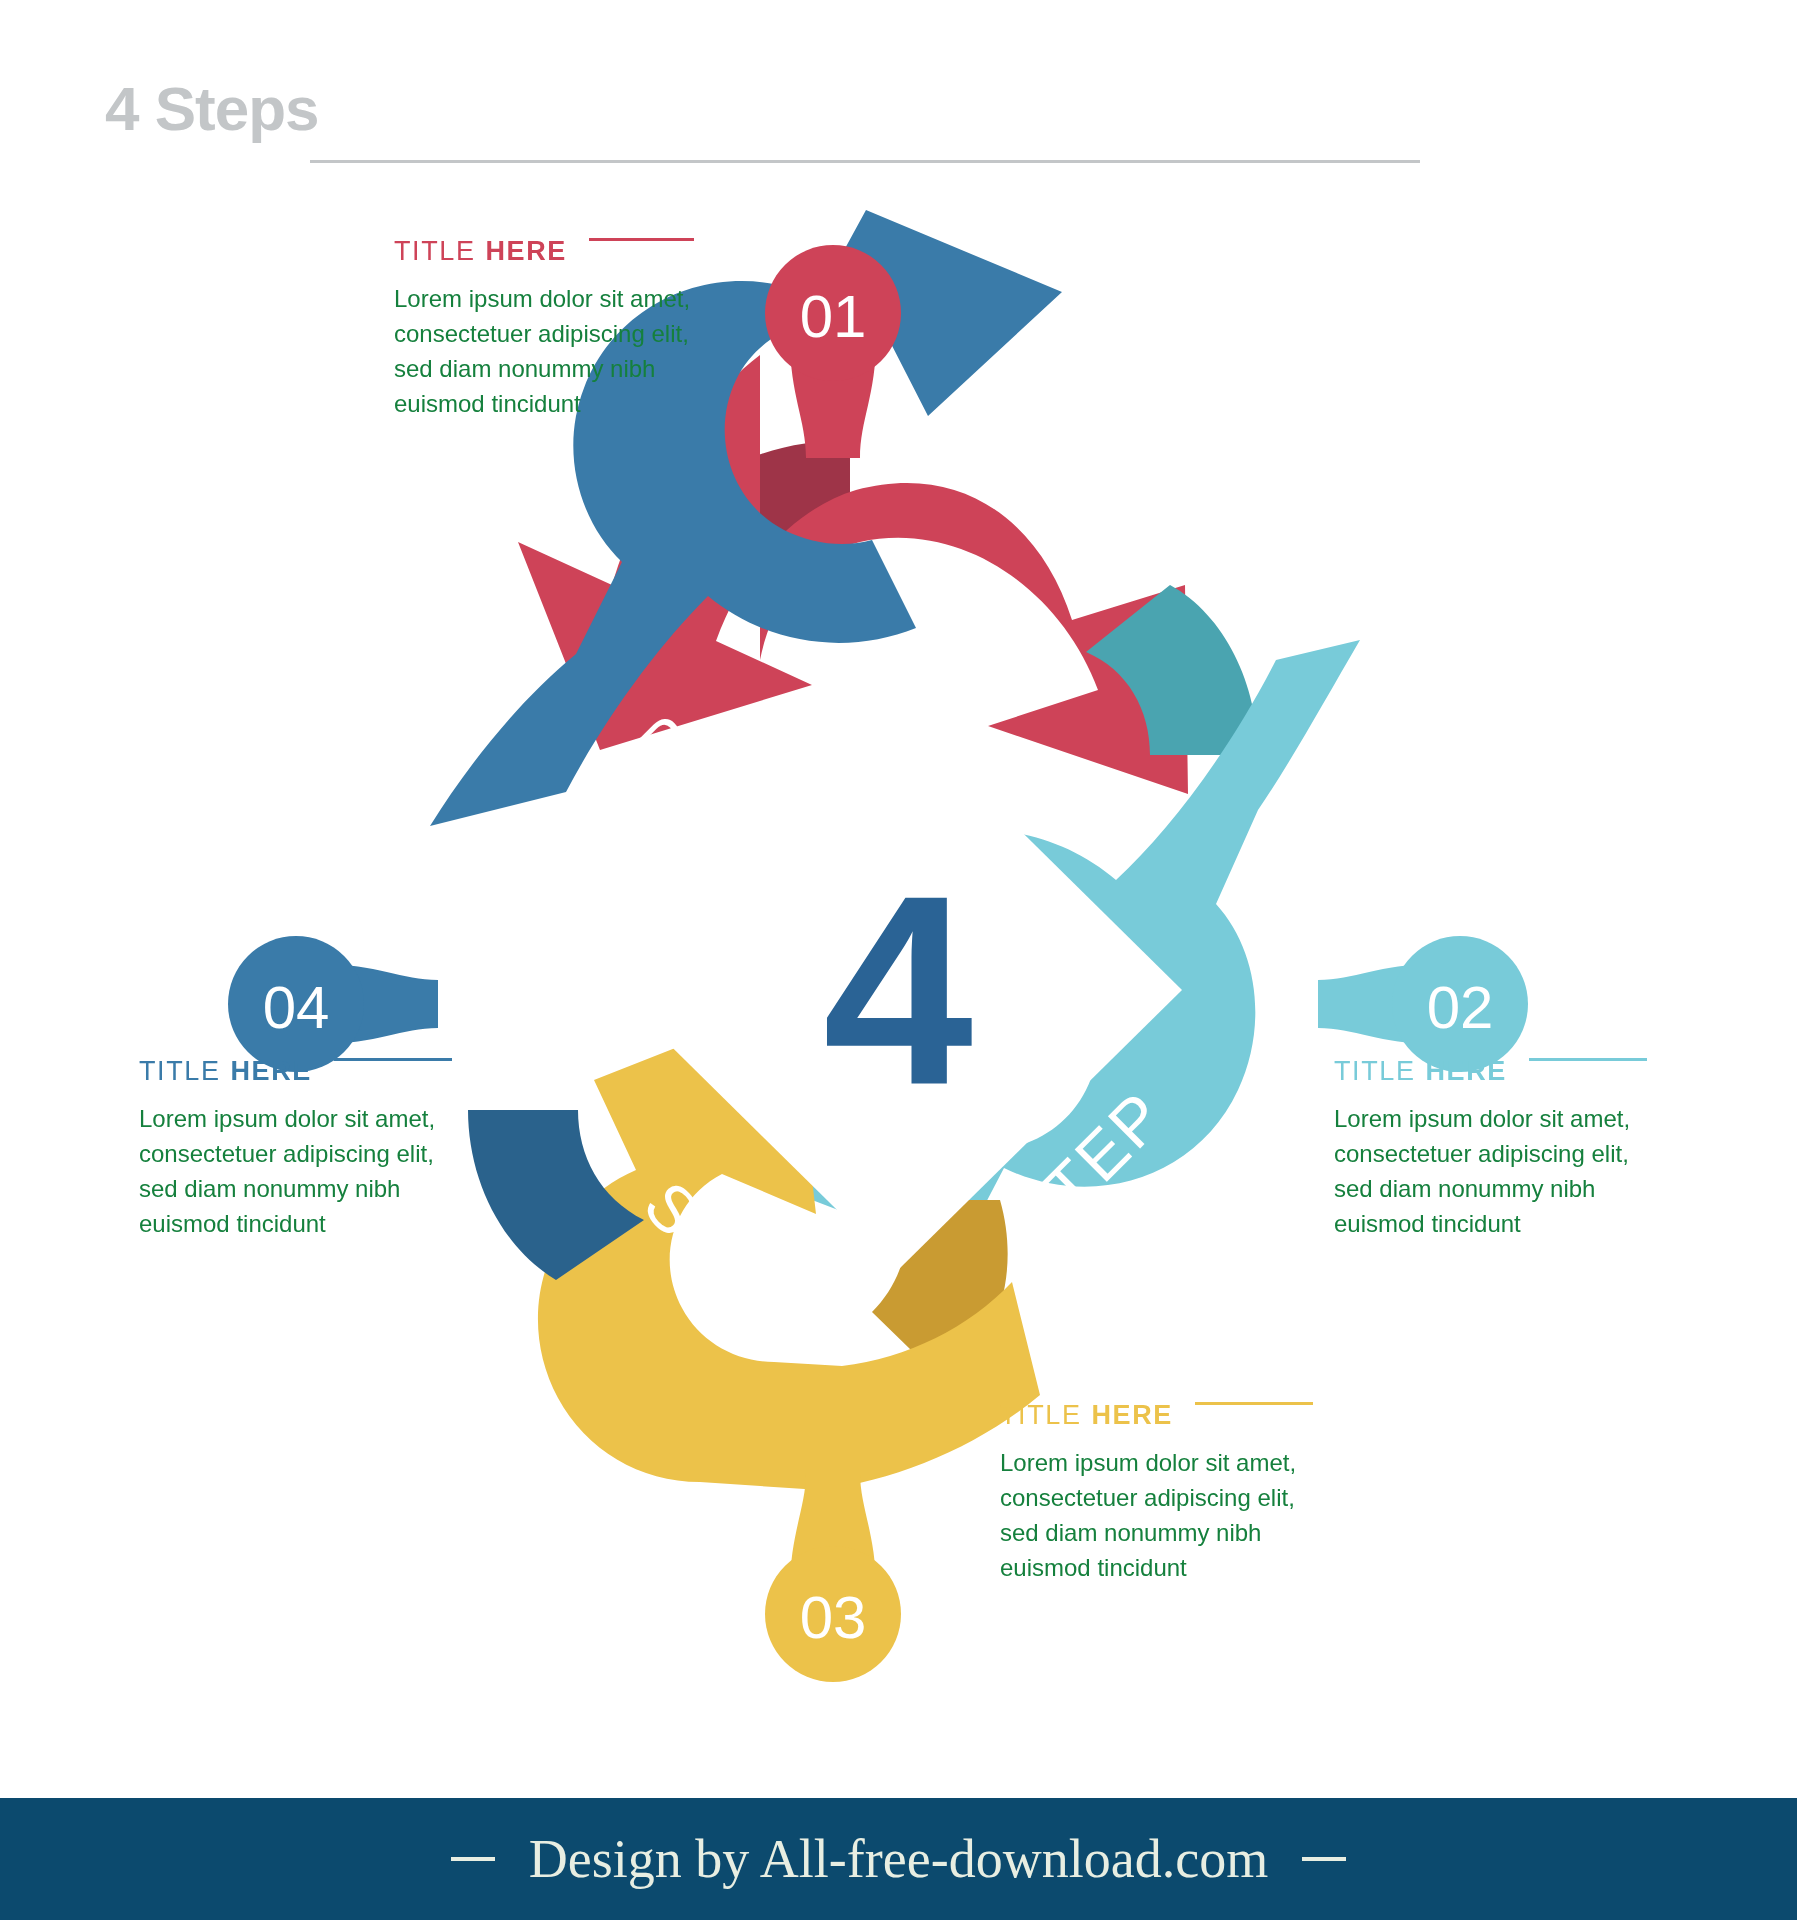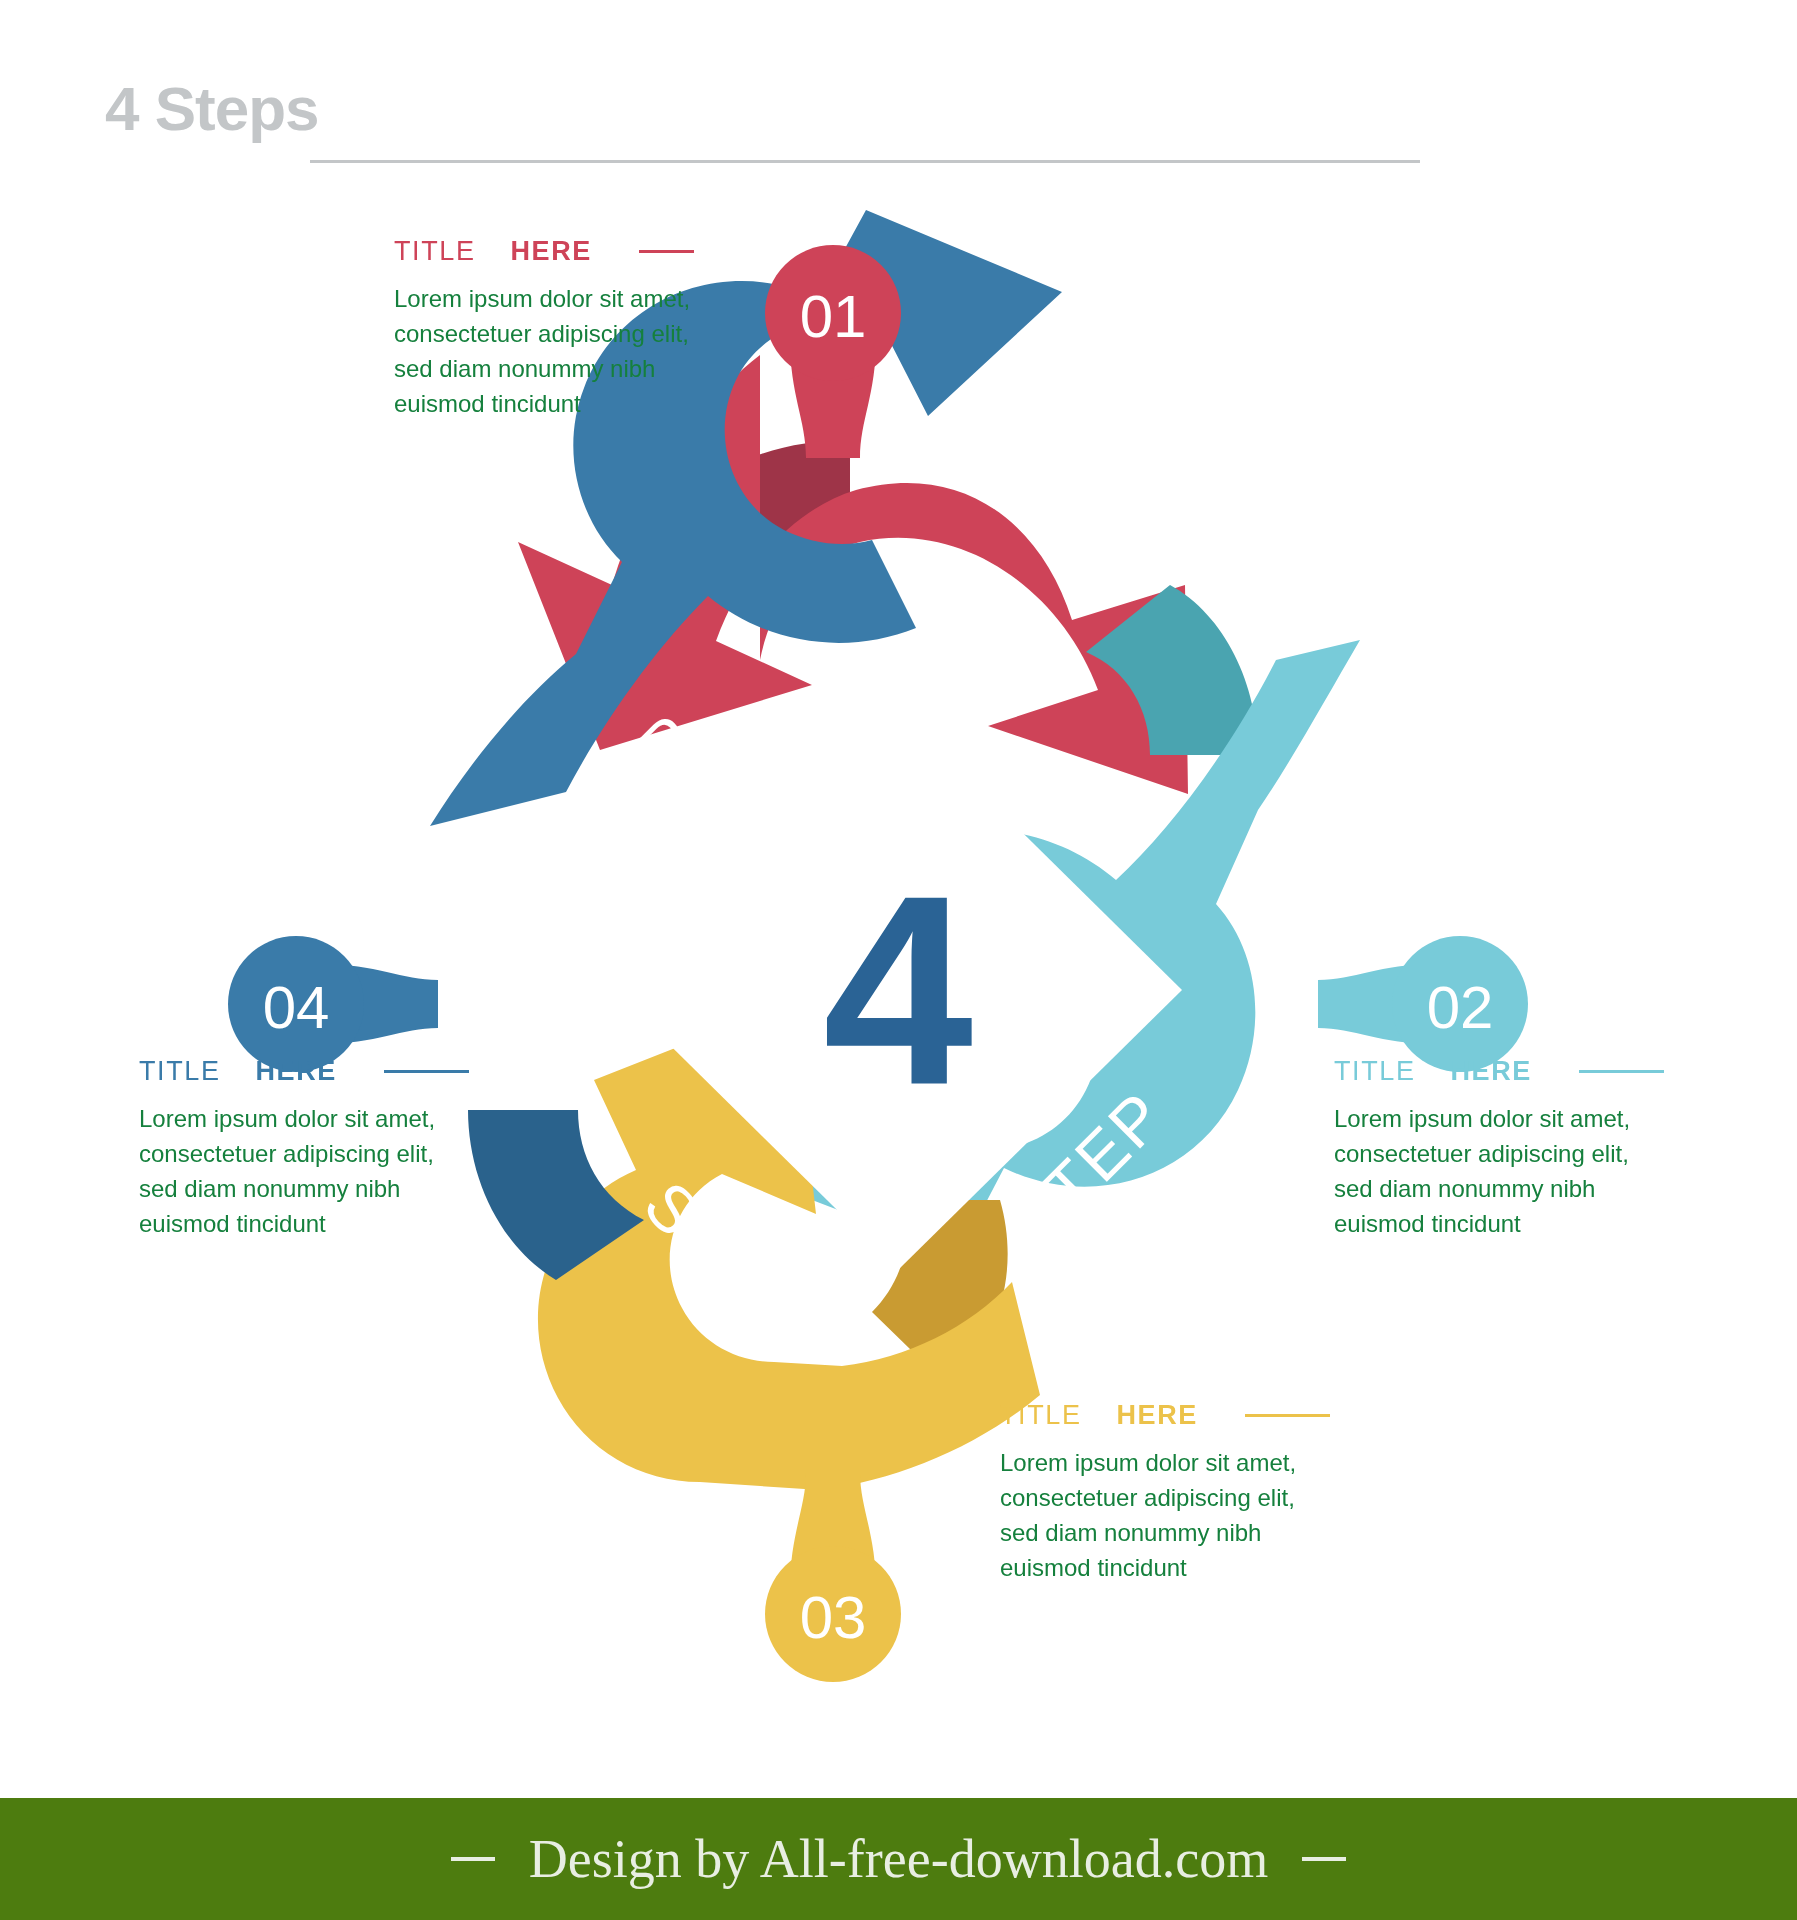--- a/index.html
+++ b/index.html
@@ -72,22 +72,21 @@
   .textblock {
     position: absolute;
   }
   .tb-title {
     font-size: 27px;
     letter-spacing: 1.6px;
     white-space: nowrap;
     line-height: 1;
     margin-bottom: 16px;
     display: flex;
-    align-items: center;
-    gap: 25px;
+    align-items: flex-start;
   }
   .tb-title .t-light { font-weight: normal; }
   .tb-title .t-bold  { font-weight: bold; margin-left: 10px; }
   .tb-rule {
     display: inline-block;
     height: 3px;
     width: 118px;
     margin-left: 22px;
   }
   .tb-body {
@@ -117,21 +116,21 @@
   #block-04 .tb-title { color: #3a7ba9; }
   #block-04 .tb-rule  { background: #3a7ba9; }
 
   
   #footer {
     position: absolute;
     left: 0;
     bottom: 0;
     width: 1797px;
     height: 122px;
-    background: #4d7c0f;
+    background: #0c4a6e;
     display: flex;
     align-items: center;
     justify-content: center;
   }
   #footer-inner {
     display: flex;
     align-items: center;
     gap: 34px;
   }
   .footer-dash {

